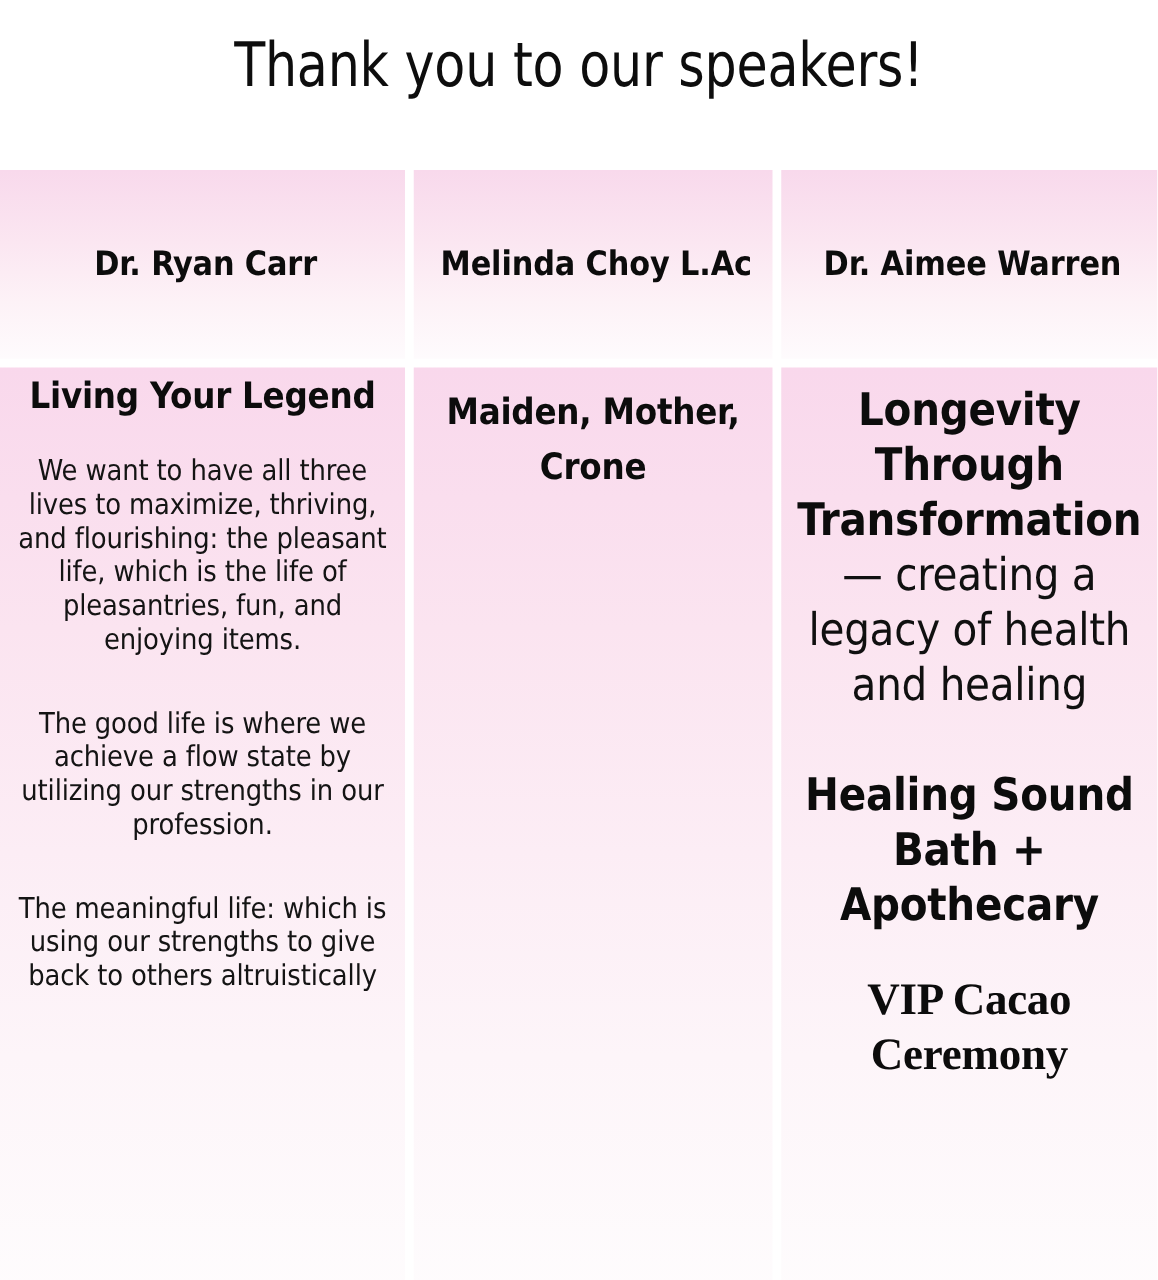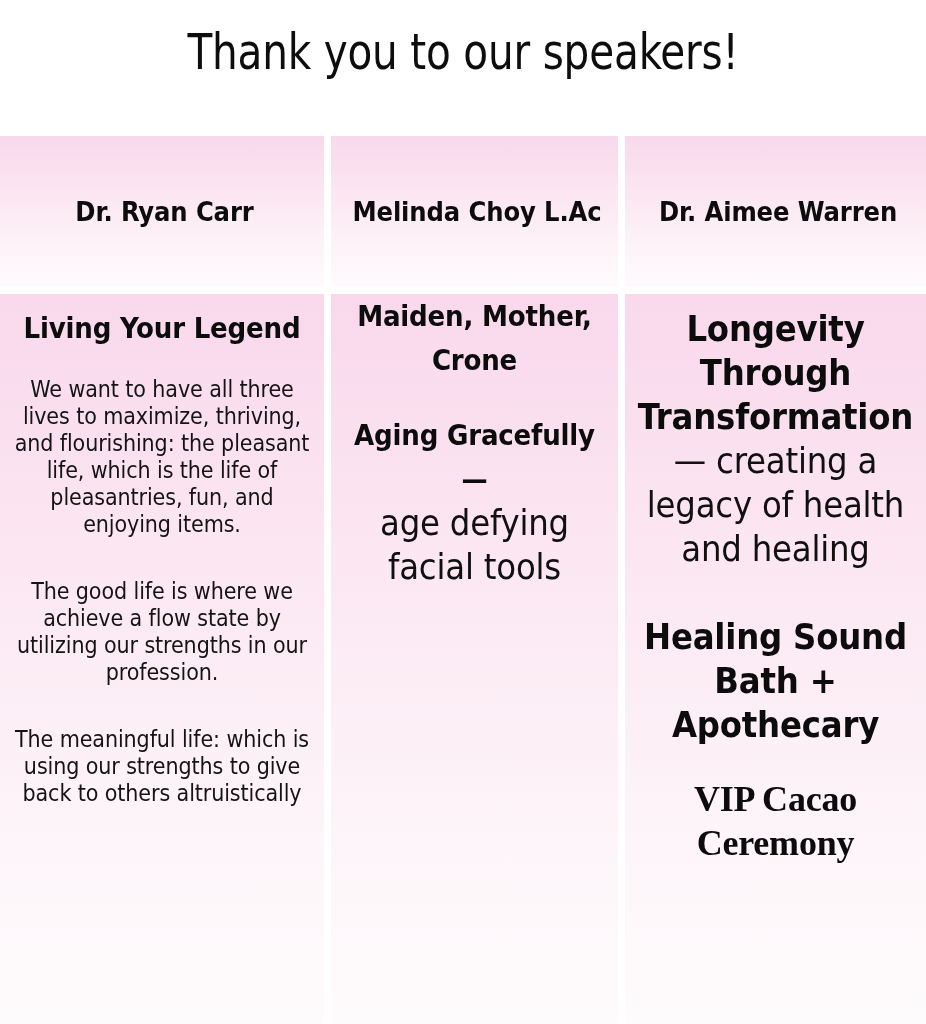--- a/index.html
+++ b/index.html
@@ -108,26 +108,26 @@
   .italic {
     font-family: "DejaVu Sans Condensed", "Liberation Sans Narrow", "Liberation Sans", sans-serif;
     font-weight: 400;
     font-size: 36px;
     line-height: 44px;
     letter-spacing: -0.2px;
     color: #101010;
   }
 
   
-  .col1 .body-inner { padding-top: 12px; }
+  .col1 .body-inner { padding-top: 0; }
   .col1 .headline { font-size: 29px; line-height: 44px; }
   .col1 .para { margin-top: 26px; }
   .col1 .para + .para { margin-top: 40px; }
 
-  .col2 .body-inner { }
+  .col2 .body-inner { padding-top: 13px; }
   .col2 .headline { font-size: 29px; line-height: 44px; }
   .col2 .block-aging { margin-top: 31px; }
 
   .col3 .body-inner { padding-top: 13px; }
   .col3 .headline { font-size: 36px; line-height: 44px; }
   .col3 .italic { line-height: 44px; }
   .col3 .block-sound { margin-top: 44px; }
   .col3 .block-cacao { margin-top: 30px; font-family: Liberation Serif, serif; }
 </style>
 </head>
@@ -164,24 +164,20 @@
         <div class="para">The good life is where we achieve a flow state by utilizing our strengths in our profession.</div>
         <div class="para">The meaningful life: which is using our strengths to give back to others altruistically</div>
       </div>
     </div>
 
     <div class="gap-col"></div>
 
     <div class="cell body col2">
       <div class="body-inner">
         <div class="headline block">Maiden, Mother, Crone</div>
-        <div class="block block-aging">
-          <div class="headline">Aging Gracefully —</div>
-          <div class="italic">age defying facial tools</div>
-        </div>
       </div>
     </div>
 
     <div class="gap-col"></div>
 
     <div class="cell body col3">
       <div class="body-inner">
         <div class="headline block">Longevity Through Transformation</div>
         <div class="italic">— creating a legacy of health and healing</div>
         <div class="headline block block-sound">Healing Sound Bath + Apothecary</div>

